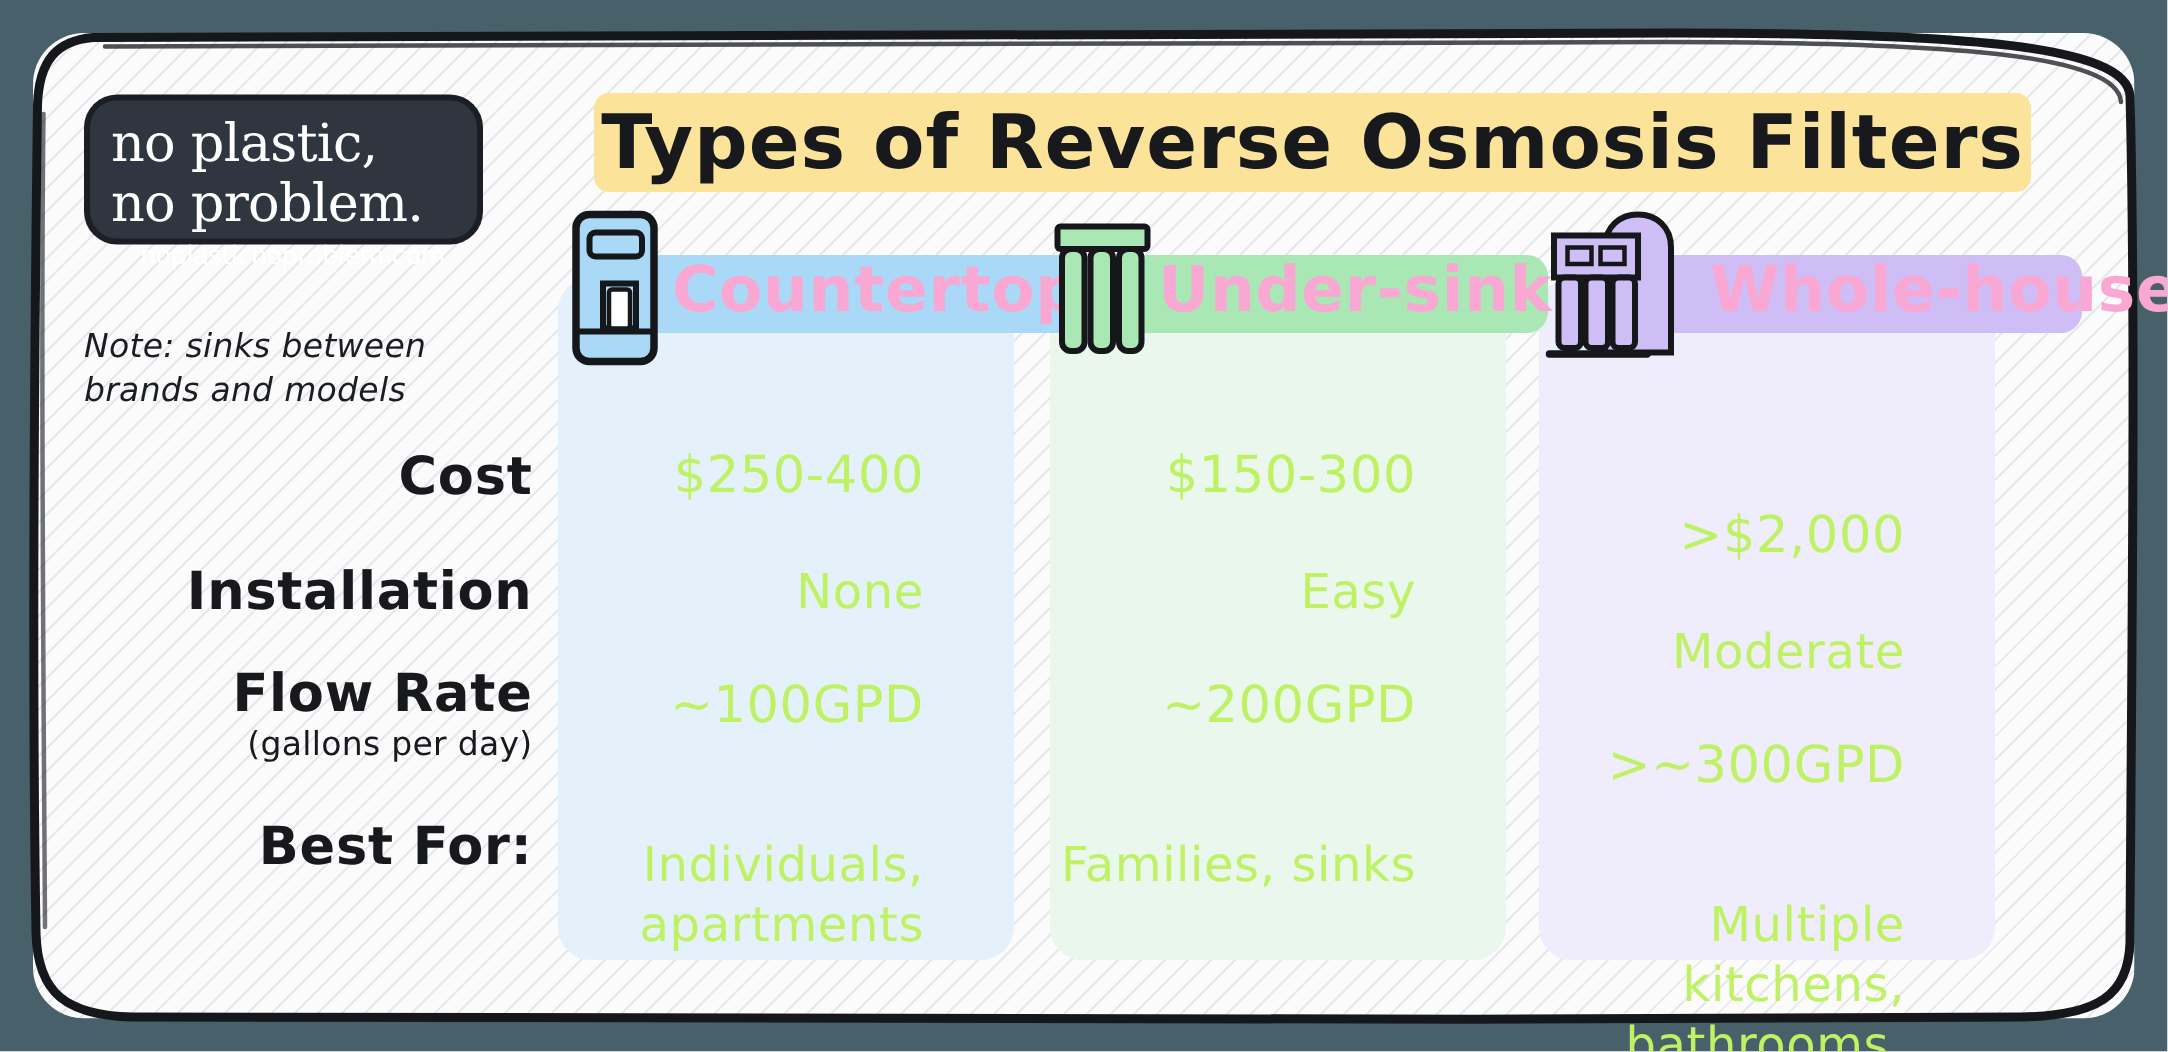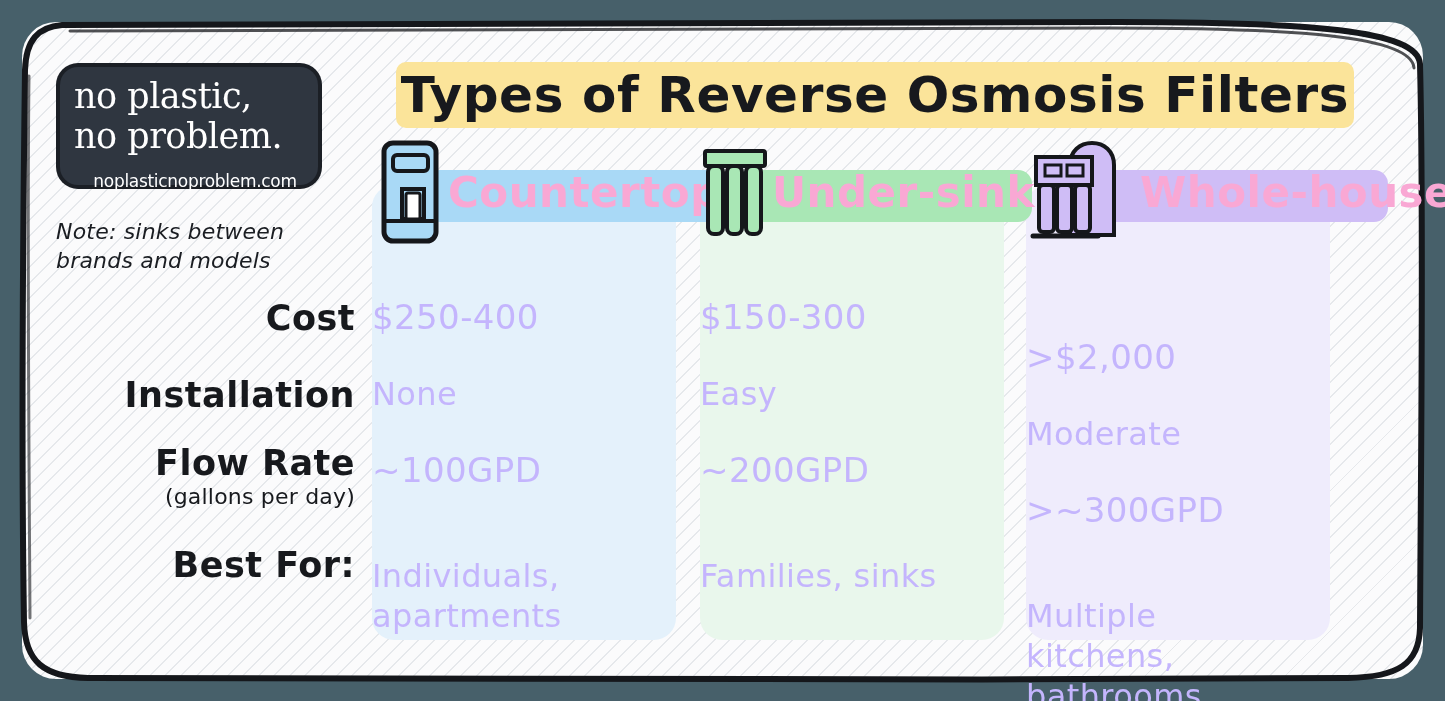--- a/index.html
+++ b/index.html
@@ -51,42 +51,42 @@
     height: 665px;
     pointer-events: none;
   }
 
   
   #logo-badge {
     position: absolute;
     left: 60px;
     top: 67px;
     width: 258px;
-    height: 118px;
+    height: 92px;
     background: #2f3640;
     border-radius: 18px;
     box-shadow: 0 0 0 4px #1b1f25;
     box-sizing: border-box;
     padding: 9px 2px 8px 14px;
   }
   .logo-line {
     color: #ffffff;
     font-family: "DejaVu Serif", serif;
     font-size: 35px;
     line-height: 40px;
     letter-spacing: -0.5px;
     white-space: nowrap;
   }
   #logo-url {
     color: #ffffff;
     font-family: "DejaVu Sans", sans-serif;
     font-size: 17px;
     letter-spacing: -0.3px;
     text-align: center;
-    margin-top: 15px;
+    margin-top: 5px;
   }
 
   
   .hand {
     font-family: "DejaVu Sans", sans-serif;
     color: #16181c;
     letter-spacing: 0.4px;
   }
 
   #note {
@@ -204,22 +204,22 @@
   }
   #label-0 { top: 298px; }
   #label-1 { top: 375px; }
   #label-2 { top: 443px; }
   #label-3 { top: 545px; }
 
   
   .cell {
     position: absolute;
     width: 244px;
-    text-align: left;
-    color: #c4b5fd;
+    text-align: right;
+    color: #bef264;
     font-size: 32px;
     line-height: 40px;
     letter-spacing: 0.4px;
   }
   .cell.big { font-size: 34px; }
   .c0 { left: 372px; }
   .c1 { left: 700px; }
   .c2 { left: 1026px; margin-top: 40px; }
   .r0 { top: 297px; }
   .r1 { top: 374px; }

